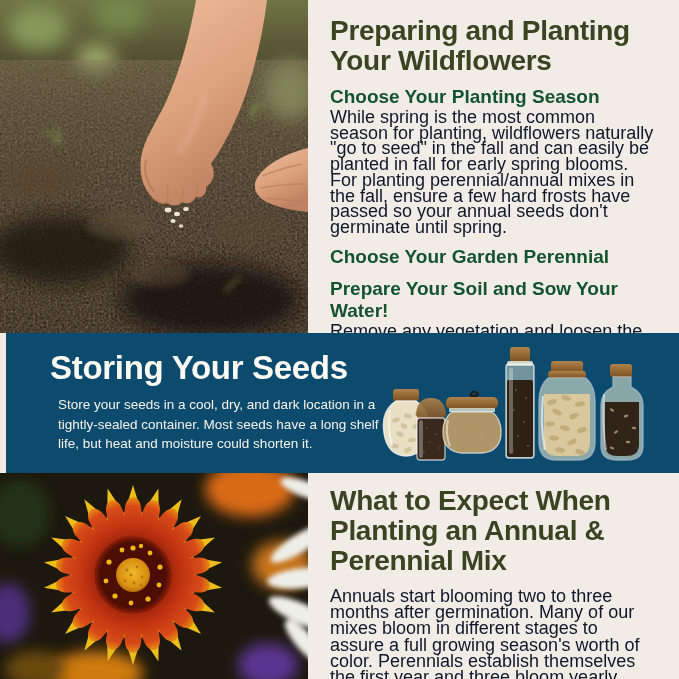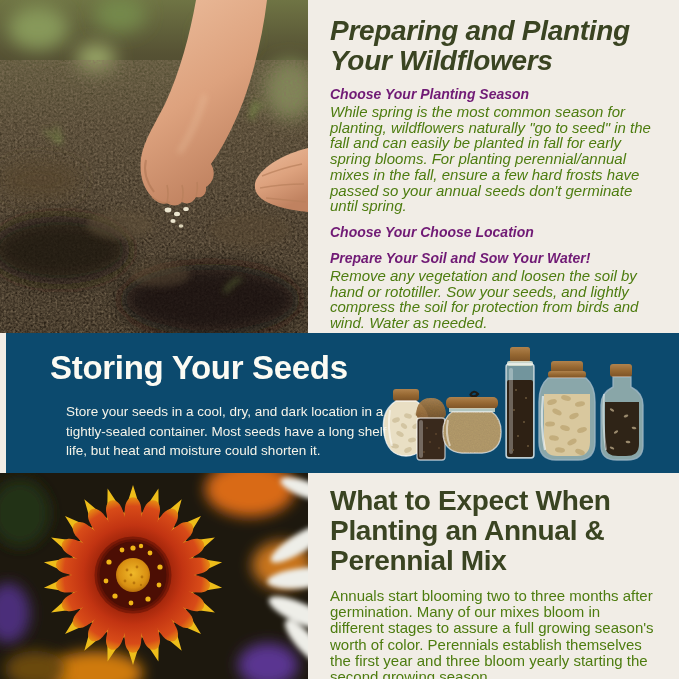--- a/index.html
+++ b/index.html
@@ -9,32 +9,32 @@
   }
   
   .section-top{position:absolute;left:0;top:0;width:679px;height:333px;display:flex;}
   .section-band{position:absolute;left:6px;top:333px;width:678px;height:140px;background:#0c4a6e;}
   .section-bottom{position:absolute;left:0;top:473px;width:679px;height:260px;display:flex;}
   .photo-left{width:308px;height:100%;flex:0 0 308px;overflow:hidden;position:relative;}
   .photo-left svg{display:block;}
   .col-text{flex:1;background:#f1ede6;}
 
   
-  .col-top{padding:16px 22px 0 22px;font-style:italic;}
+  .col-top{padding:16px 22px 0 22px;}
   .h-main{
     margin:0 0 10px 0;font-size:28px;line-height:30px;font-weight:700;
     color:#3a4422;letter-spacing:-0.3px;max-width:335px;
   }
-  .sub-title{margin:10px 0 2px 0;font-size:14px;font-weight:700;color:#701a75;}
-  .sub-body{margin:0;font-size:15px;line-height:15.7px;color:#4d7c0f;max-width:338px;}
+  .sub-title{margin:10px 0 2px 0;font-size:19px;font-weight:700;color:#14532d;}
+  .sub-body{margin:0;font-size:18px;line-height:15.7px;color:#0f172a;max-width:338px;}
 
   
   .band-text{position:absolute;left:44px;top:17px;z-index:2;}
   .h-band{margin:0 0 9px 0;font-size:33px;line-height:36px;font-weight:700;color:#fcfbf3;letter-spacing:-0.3px;}
-  .band-body{margin:16px;font-size:13.5px;line-height:19.5px;color:#f6f4e9;max-width:322px;}
+  .band-body{margin:8px;font-size:13.5px;line-height:19.5px;color:#f6f4e9;max-width:322px;}
   .jars{position:absolute;right:12px;bottom:5px;z-index:1;}
 
   
   .col-bottom{padding:13px 24px 0 22px;}
   .h-main-3{max-width:305px;margin-bottom:12px;}
   .bottom-body{max-width:340px;line-height:16.2px;}
 </style>
 </head>
 <body>
 
@@ -129,21 +129,21 @@
     </div>
 
     <div class="col-text col-top">
       <h1 class="h-main">Preparing and Planting Your Wildflowers</h1>
 
       <div>
         <p class="sub-title">Choose Your Planting Season</p>
         <p class="sub-body">While spring is the most common season for planting, wildflowers naturally "go to seed" in the fall and can easily be planted in fall for early spring blooms. For planting perennial/annual mixes in the fall, ensure a few hard frosts have passed so your annual seeds don't germinate until spring.</p>
       </div>
       <div>
-        <p class="sub-title">Choose Your Choose Location</p>
+        <p class="sub-title">Choose Your Garden Perennial</p>
       </div>
       <div>
         <p class="sub-title">Prepare Your Soil and Sow Your Water!</p>
         <p class="sub-body">Remove any vegetation and loosen the soil by hand or rototiller. Sow your seeds, and lightly compress the soil for protection from birds and wind. Water as needed.</p>
       </div>
     </div>
   </div>
 
   <div class="section-band">
     <div class="band-text">

